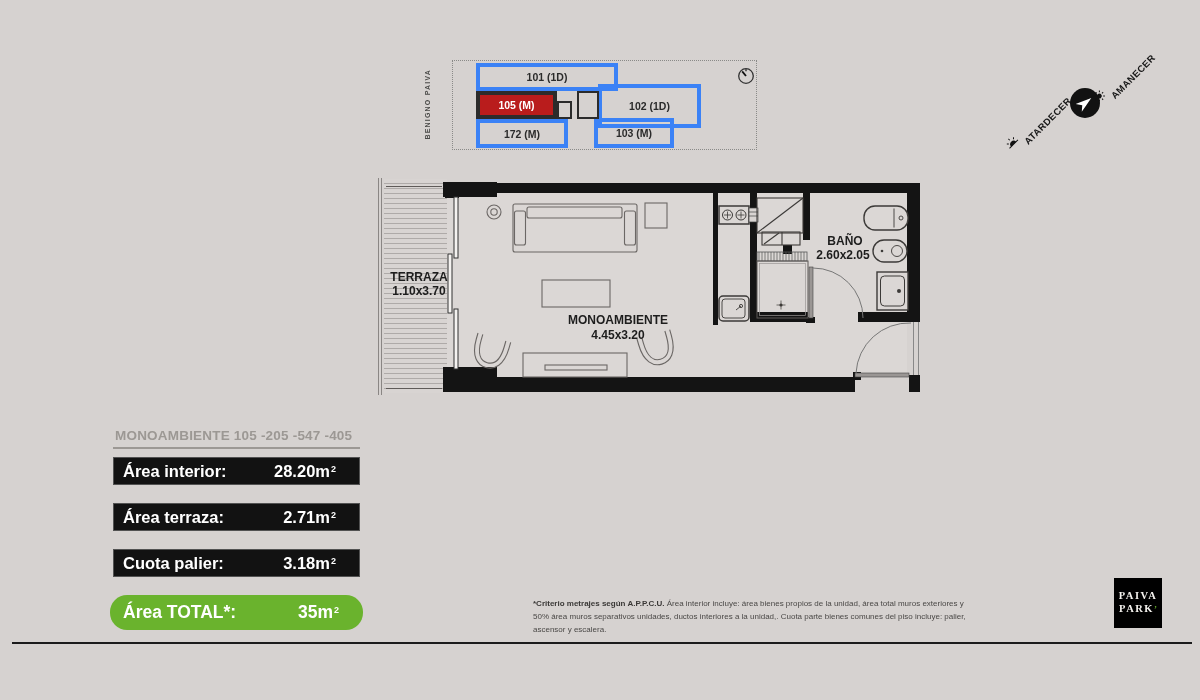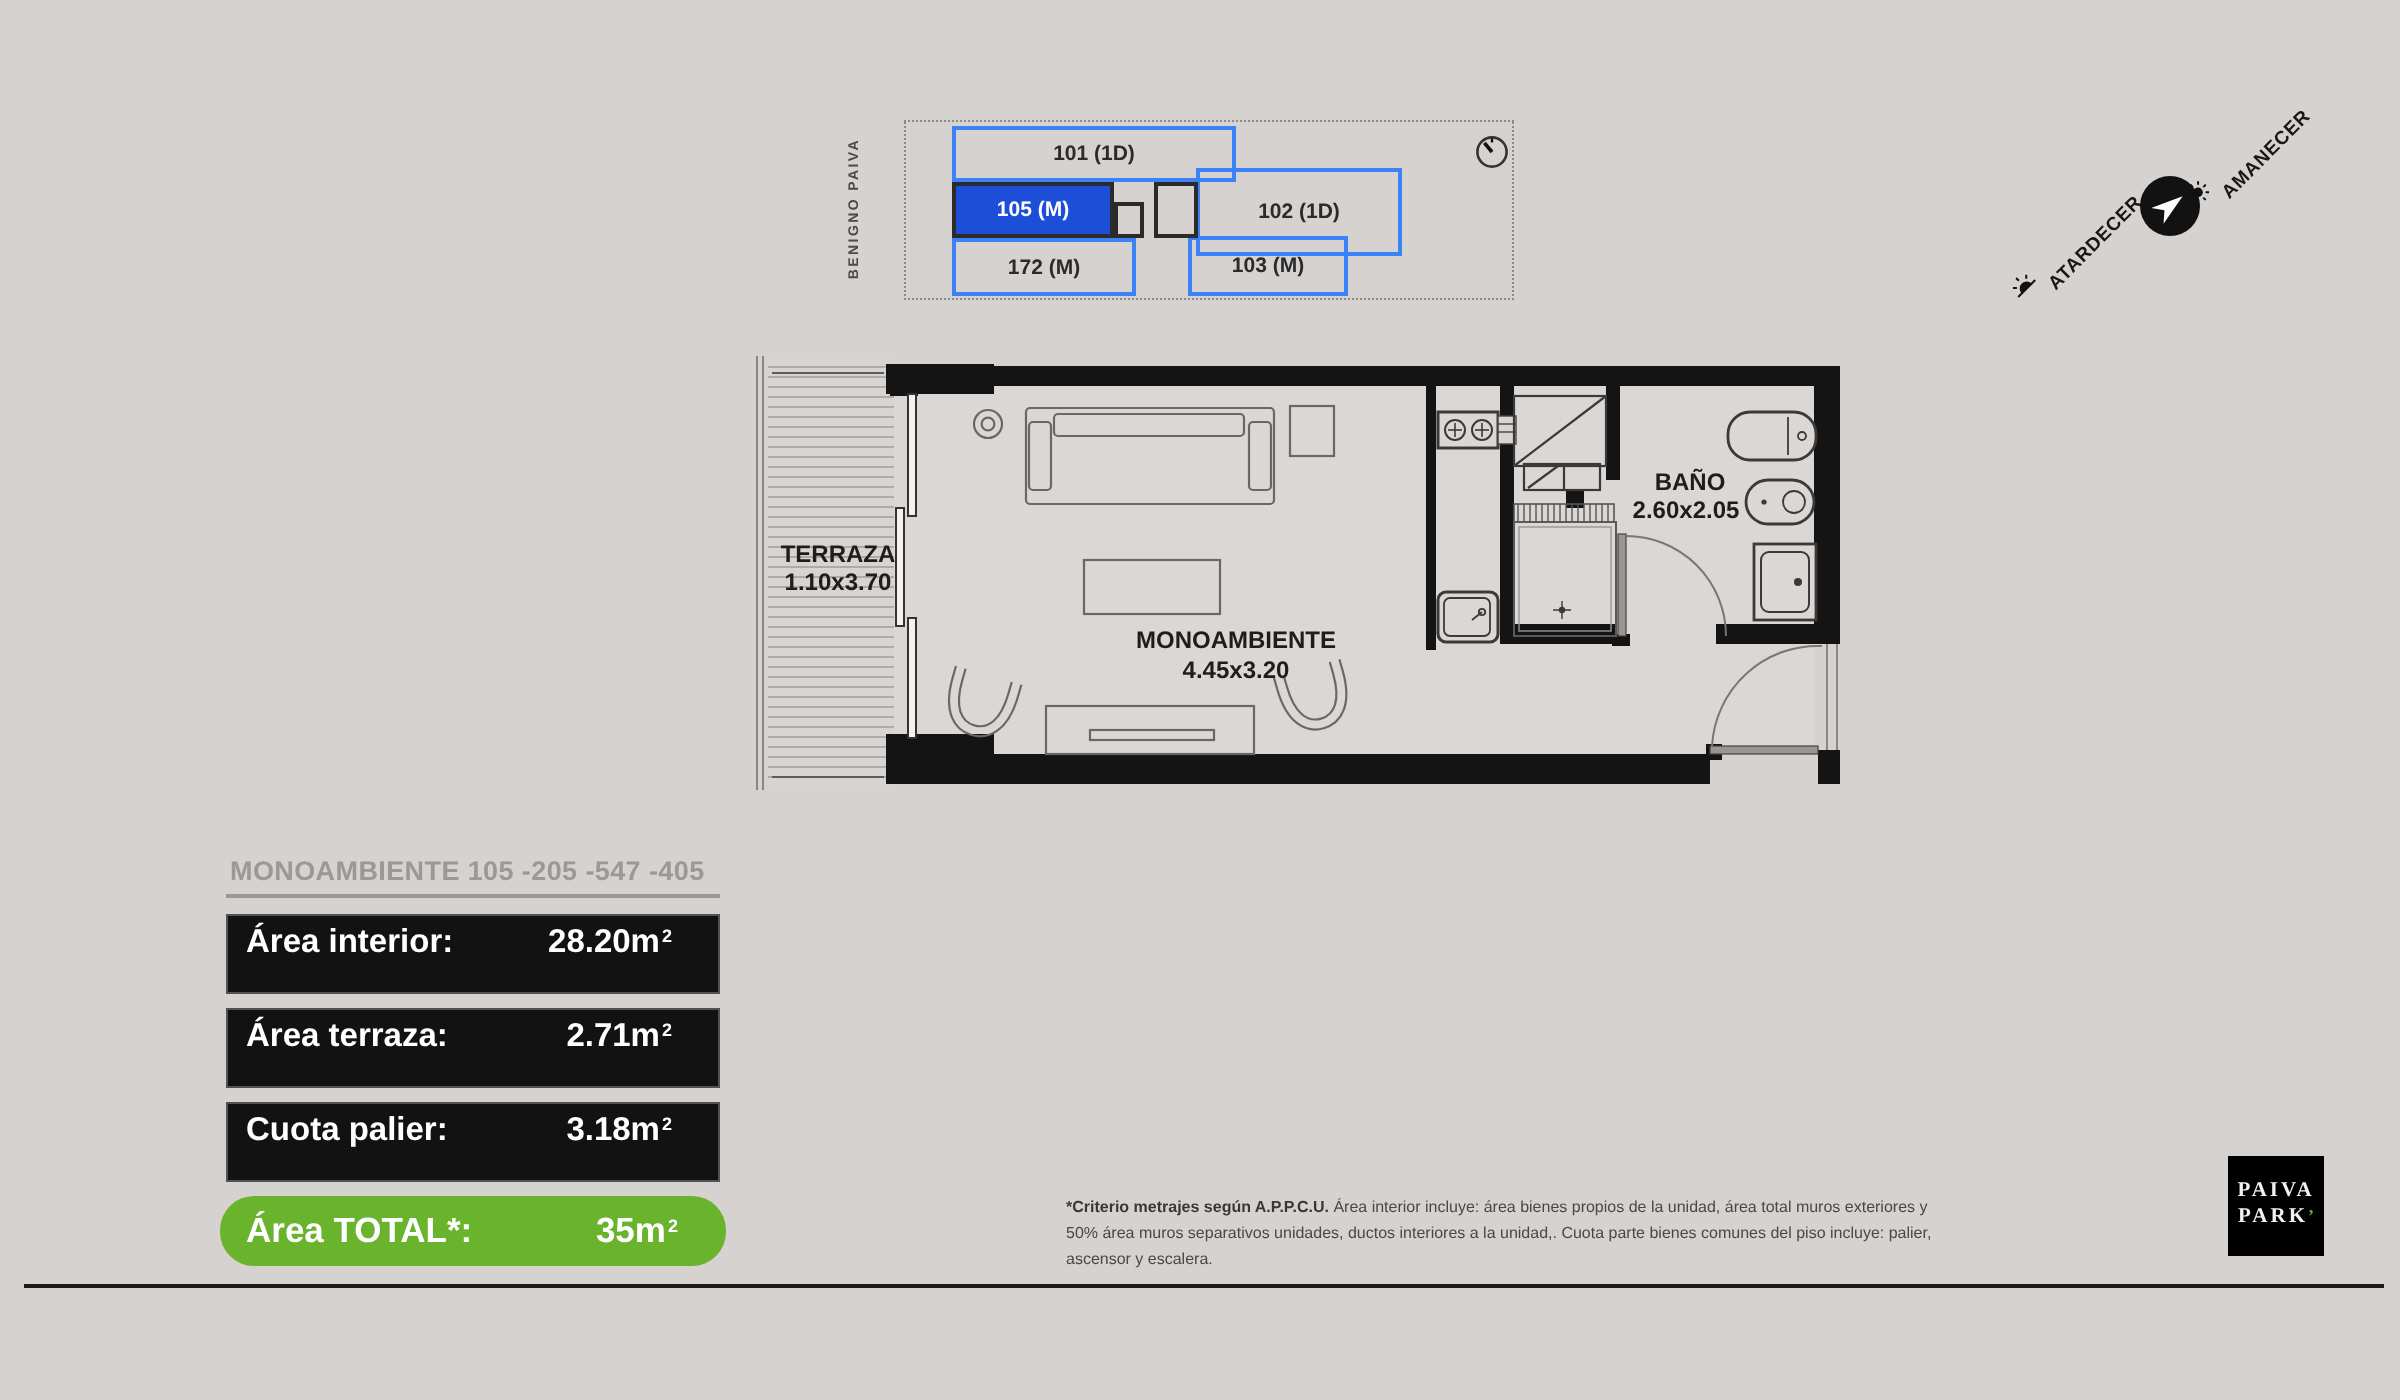--- a/index.html
+++ b/index.html
@@ -7,26 +7,26 @@
     width:1200px;height:700px;position:relative;overflow:hidden;
     background:#d6d2d0;
     font-family:"Liberation Sans", sans-serif;
     color:#2b2b2b;
   }
   .abs{position:absolute;}
 
   
   .key-plan{left:452px;top:60px;width:303px;height:88px;border:1px dotted #8a8a88;}
   .kp-unit{
-    position:absolute;border:2px solid #3b82f6;box-sizing:border-box;
+    position:absolute;border:4px solid #3b82f6;box-sizing:border-box;
     display:flex;align-items:center;justify-content:center;
     font-size:10.5px;font-weight:700;color:#2b2b2b;letter-spacing:0;
     background:transparent;cursor:pointer;
   }
-  .kp-unit.hl{background:#1d4ed8;color:#fff;border-color:#2b2b2b;}
+  .kp-unit.hl{background:#b91c1c;color:#fff;border-color:#2b2b2b;}
   .kp-conn{position:absolute;border:2px solid #2b2b2b;box-sizing:border-box;}
   .street{
     left:420px;top:60px;width:14px;height:88px;display:flex;align-items:center;justify-content:center;
   }
   .street span{
     writing-mode:vertical-rl;transform:rotate(180deg);
     font-size:7px;font-weight:700;letter-spacing:1.2px;color:#4a4a48;white-space:nowrap;
   }
 
   
@@ -41,23 +41,23 @@
     display:flex;align-items:center;justify-content:center;cursor:pointer;
   }
 
   
   .area-table{left:113px;top:428px;width:247px;}
   .area-title{
     font-size:13.5px;font-weight:700;color:#9c9894;letter-spacing:0.2px;
     padding:0 0 4px 2px;border-bottom:2px solid #9c9894;margin-bottom:8px;white-space:nowrap;
   }
   .area-row{
-    height:28px;background:#121212;margin-bottom:7px;
+    height:28px;background:#121212;margin-bottom:18px;
     display:flex;justify-content:space-between;align-items:center;
-    padding:0 24px 12px 10px;color:#fff;font-weight:700;font-size:16.5px;
+    padding:0 24px 0 10px;color:#fff;font-weight:700;font-size:16.5px;
     box-shadow:inset 0 0 0 1px #525252;
   }
   .area-total{
     margin-top:5px;margin-left:-3px;width:253px;height:35px;background:#6ab32d;
     display:flex;justify-content:space-between;align-items:center;
     padding:0 24px 0 13px;color:#fff;font-weight:700;font-size:17.5px;box-sizing:border-box;border-radius:17px;
   }
   .sup{font-size:9px;position:relative;top:-5px;margin-left:1px;}
 
   

